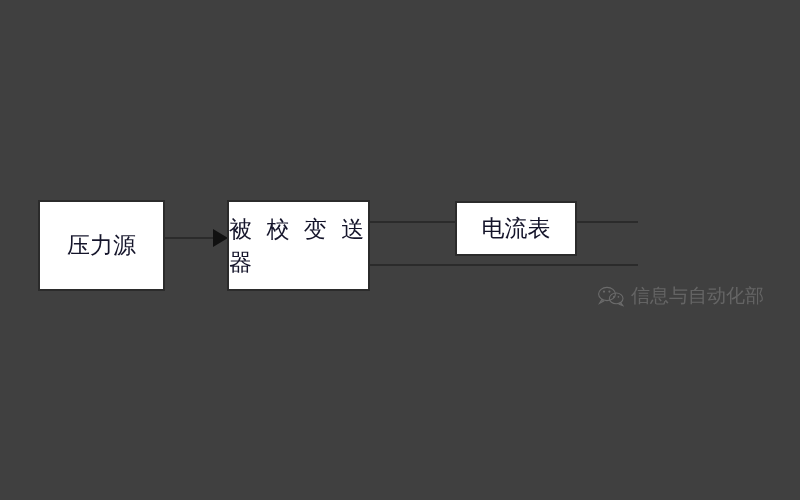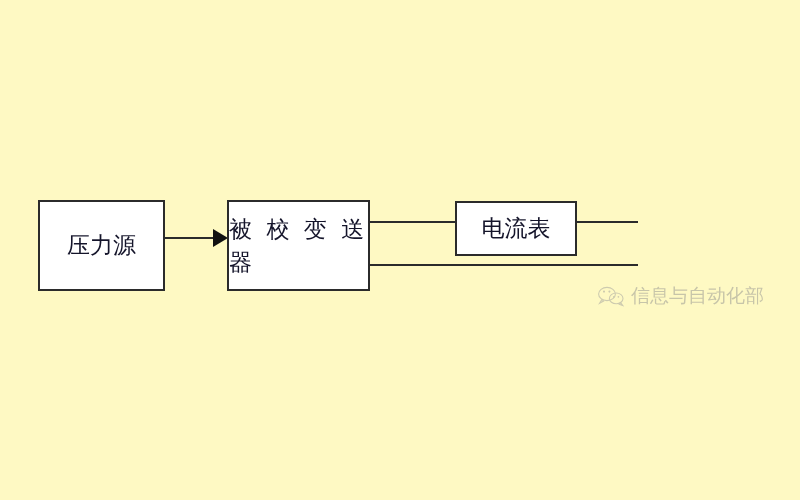--- a/index.html
+++ b/index.html
@@ -4,21 +4,21 @@
 <style>
   html, body {
     margin: 0;
     padding: 0;
     background: #ffffff;
   }
   #canvas {
     position: relative;
     width: 800px;
     height: 500px;
-    background: #fef9c3;
+    background: #404040;
     overflow: hidden;
     font-family: "Liberation Sans", sans-serif;
   }
 
   
   .block {
     position: absolute;
     box-sizing: border-box;
     border: 2px solid #2b2b2b;
     background: #ffffff;

